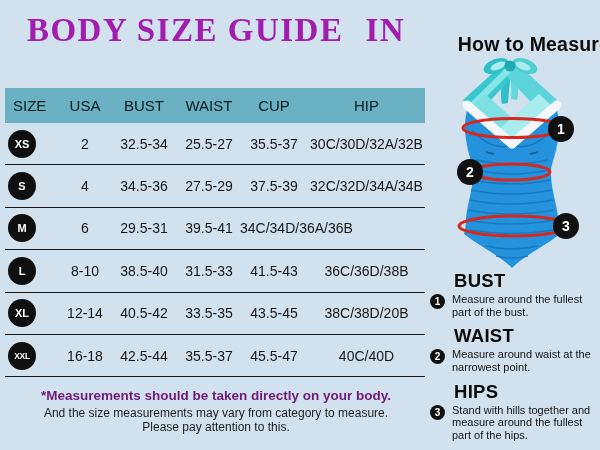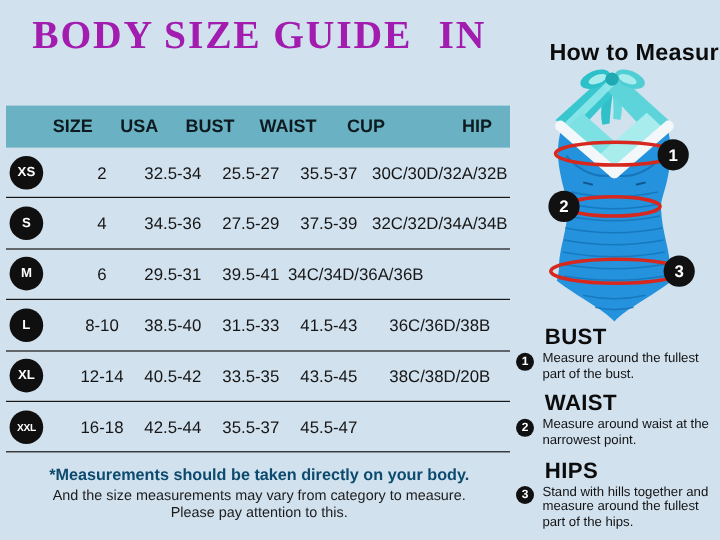--- a/index.html
+++ b/index.html
@@ -32,24 +32,23 @@
     position: absolute;
     left: 5px; top: 88px;
     width: 420px;
   }
   .t-head {
     display: grid;
     grid-template-columns: 55px 50px 68px 62px 68px 117px;
     align-items: center;
     height: 35px;
     background: #6ab2c3;
-    font-weight: bold;
+    font-weight: normal;
     font-size: 15px;
     color: #0d1b20;
-    padding-left: 31px;
   }
   .t-head span { text-align: center; }
   .t-head span:first-child { text-align: left; padding-left: 8px; }
   .t-row {
     display: grid;
     grid-template-columns: 55px 50px 68px 62px 68px 117px;
     align-items: center;
     height: 42.4px;
     border-bottom: 1.5px solid #161616;
     font-size: 14px;
@@ -71,21 +70,21 @@
   }
   .size-badge.small { font-size: 8.5px; letter-spacing: -0.3px; }
 
   
   .footnote {
     position: absolute;
     left: 0; top: 388px;
     width: 432px;
     text-align: center;
   }
-  .footnote .f1 { font-weight: bold; font-size: 13.5px; color: #0c4a6e; margin-bottom: 3px; }
+  .footnote .f1 { font-weight: bold; font-size: 13.5px; color: #701a75; margin-bottom: 3px; }
   .footnote .f2, .footnote .f3 { font-size: 12px; color: #1c1c1c; line-height: 1.2; }
 
   
   .htm-heading {
     position: absolute;
     left: 444px; top: 33px;
     width: 180px;
     text-align: center;
     font-size: 19.5px;
     font-weight: bold;
@@ -205,20 +204,21 @@
   </div>
 
   <div class="t-row">
     <span>
           <span class="size-badge small">XXL</span>
         </span>
     <span>16-18</span>
     <span>42.5-44</span>
     <span>35.5-37</span>
     <span>45.5-47</span>
+    <span>40C/40D</span>
   </div>
 </div>
 </div>
 
 <div class="footnote">
   <div class="f1">*Measurements should be taken directly on your body.</div>
   <div class="f2">And the size measurements may vary from category to measure.</div>
   <div class="f3">Please pay attention to this.</div>
 </div>
 

